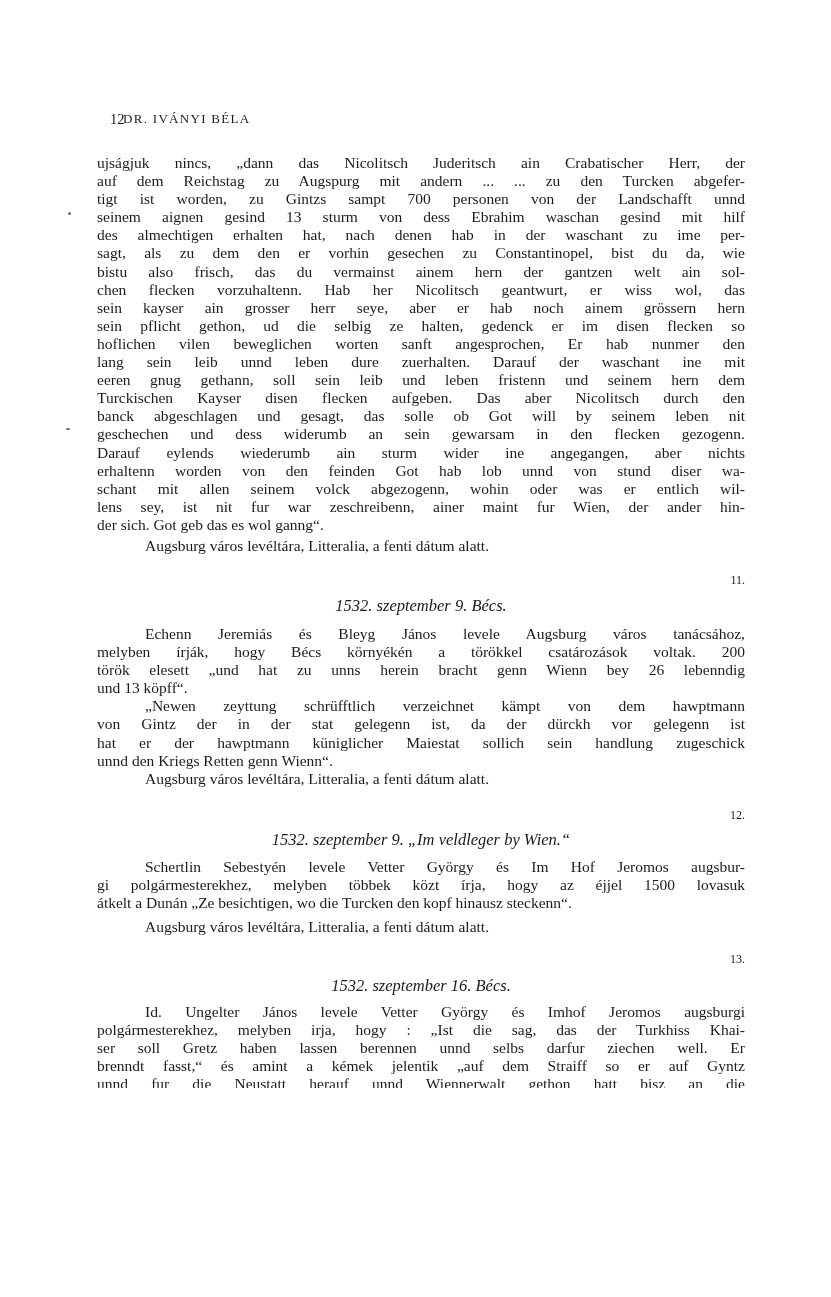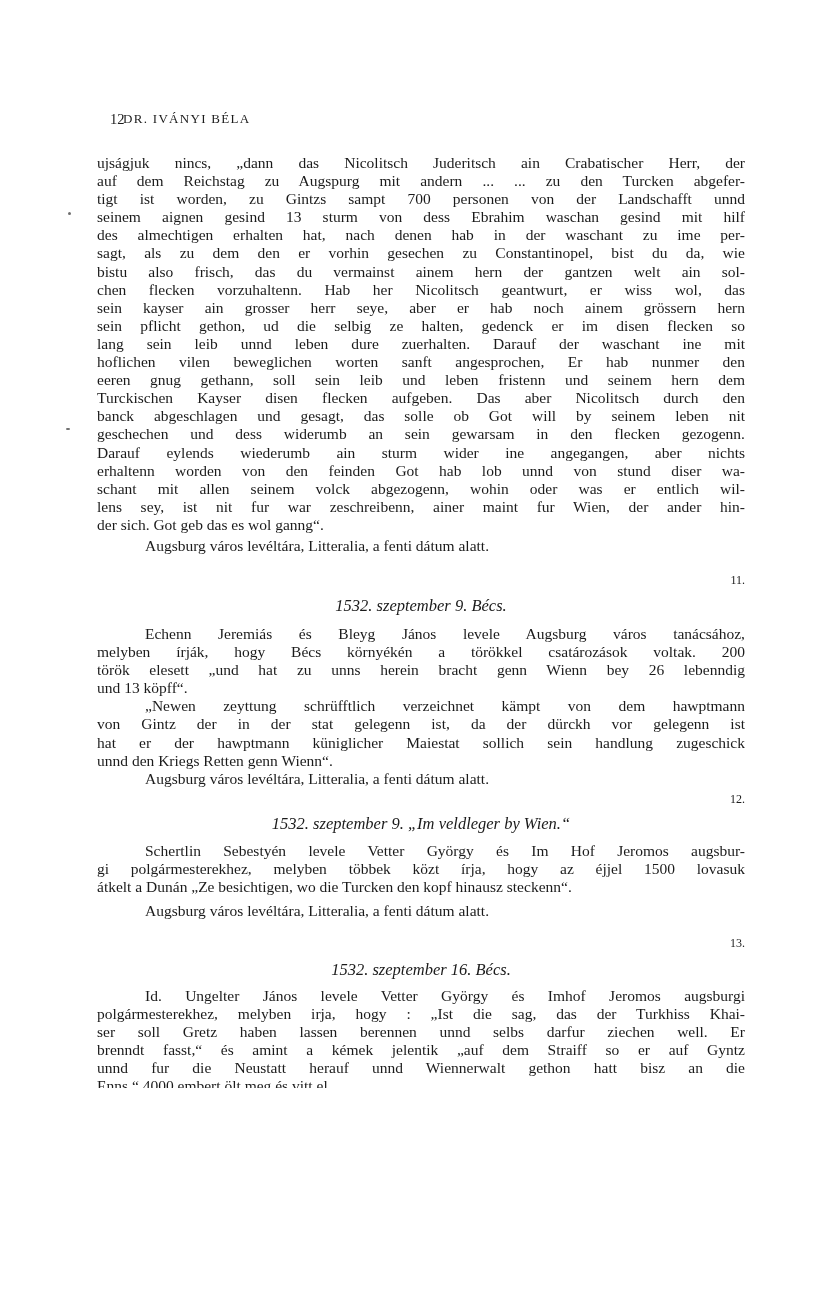--- a/index.html
+++ b/index.html
@@ -54,21 +54,21 @@
   
   .mt0 { margin-top: 0; }
   .mt2 { margin-top: 2px; }
   .mt3 { margin-top: 3px; }
   .mt6 { margin-top: 6px; }
   .mt7 { margin-top: 7px; }
   .mt8 { margin-top: 8px; }
   .mt9 { margin-top: 9px; }
   .mt14 { margin-top: 14px; }
   .mt16 { margin-top: 16px; }
-  .mt18 { margin-top: 2px; }
+  .mt18 { margin-top: 18px; }
   .mt27 { margin-top: 27px; }
   
   .speck {
     position: absolute; width: 3px; height: 3px;
     background: #4a4a4a; border-radius: 50%; opacity: 0.8;
   }
   .speck.s1 { left: 68px; top: 212px; }
   .speck.s2 { left: 66px; top: 428px; width: 4px; height: 2px; border-radius: 40%; }
 </style>
 </head>
@@ -89,22 +89,22 @@
         <div class="tline">ujságjuk nincs, „dann das Nicolitsch Juderitsch ain Crabatischer Herr, der</div>
         <div class="tline">auf dem Reichstag zu Augspurg mit andern ... ... zu den Turcken abgefer-</div>
         <div class="tline">tigt ist worden, zu Gintzs sampt 700 personen von der Landschafft unnd</div>
         <div class="tline">seinem aignen gesind 13 sturm von dess Ebrahim waschan gesind mit hilf</div>
         <div class="tline">des almechtigen erhalten hat, nach denen hab in der waschant zu ime per-</div>
         <div class="tline">sagt, als zu dem den er vorhin gesechen zu Constantinopel, bist du da, wie</div>
         <div class="tline">bistu also frisch, das du vermainst ainem hern der gantzen welt ain sol-</div>
         <div class="tline">chen flecken vorzuhaltenn. Hab her Nicolitsch geantwurt, er wiss wol, das</div>
         <div class="tline">sein kayser ain grosser herr seye, aber er hab noch ainem grössern hern</div>
         <div class="tline">sein pflicht gethon, ud die selbig ze halten, gedenck er im disen flecken so</div>
+        <div class="tline">hoflichen vilen beweglichen worten sanft angesprochen, Er hab nunmer den</div>
         <div class="tline">lang sein leib unnd leben dure zuerhalten. Darauf der waschant ine mit</div>
-        <div class="tline">hoflichen vilen beweglichen worten sanft angesprochen, Er hab nunmer den</div>
         <div class="tline">eeren gnug gethann, soll sein leib und leben fristenn und seinem hern dem</div>
         <div class="tline">Turckischen Kayser disen flecken aufgeben. Das aber Nicolitsch durch den</div>
         <div class="tline">banck abgeschlagen und gesagt, das solle ob Got will by seinem leben nit</div>
         <div class="tline">geschechen und dess widerumb an sein gewarsam in den flecken gezogenn.</div>
         <div class="tline">Darauf eylends wiederumb ain sturm wider ine angegangen, aber nichts</div>
         <div class="tline">erhaltenn worden von den feinden Got hab lob unnd von stund diser wa-</div>
         <div class="tline">schant mit allen seinem volck abgezogenn, wohin oder was er entlich wil-</div>
         <div class="tline">lens sey, ist nit fur war zeschreibenn, ainer maint fur Wien, der ander hin-</div>
         <div class="tline">der sich. Got geb das es wol ganng“.</div>
       </div>

